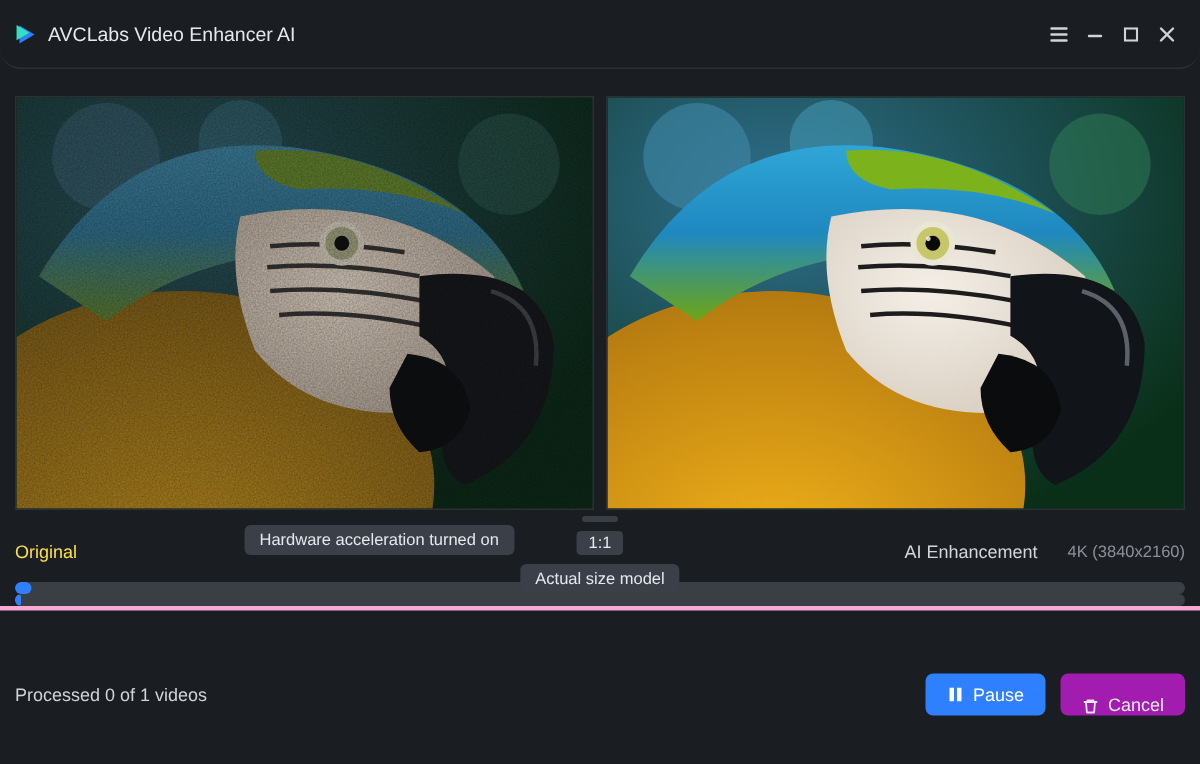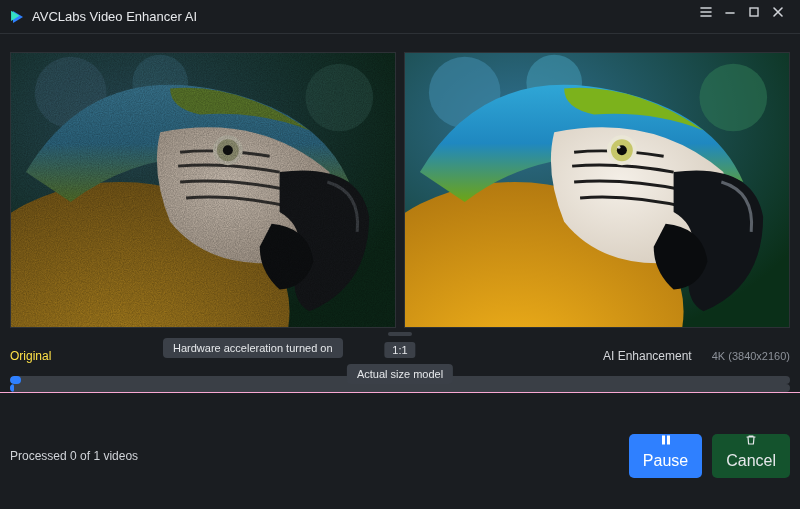--- a/index.html
+++ b/index.html
@@ -8,22 +8,23 @@
     width:800px; height:509px;
     background:#1a1d21;
     font-family:"Segoe UI",Arial,sans-serif;
     font-size:12px; color:#d0d3d8;
     overflow:hidden;
   }
   .app { width:800px; height:509px; display:flex; flex-direction:column; position:relative; }
 
   
   .titlebar {
-    height:34px; display:flex; padding:0 10px;
+    height:46px; display:flex; align-items:center; padding:0 10px;
     border-bottom:1px solid #2d3136;
+    border-radius:14px;
   }
   .logo { display:flex; align-items:center; gap:6px; }
   .app-title { font-size:13px; color:#e6e8eb; }
   .titlebar .spacer { flex:1; }
   .winbtn {
     width:24px; height:24px; display:flex; align-items:center; justify-content:center;
     color:#d0d3d8; border-radius:3px; cursor:pointer;
   }
 
   
@@ -86,31 +87,31 @@
   .bar2 .fill { width:0.5%; }
   .meta {
     display:flex; align-items:center; padding:6px 0 2px 0;
     font-size:11px; color:#aeb3ba;
   }
   .meta .spacer { flex:1; }
 
   
   .bottom {
     margin-top:0; flex:1;
-    border-top:1px solid #f9a8d4;
+    border-top:3px solid #f9a8d4;
     padding:10px 10px 0 10px;
     display:flex; align-items:center; gap:10px;
   }
   .bottom .spacer { flex:1; }
   .btn {
-    height:44px; padding:0 14px; border-radius:5px; display:flex; align-items:center; gap:6px;
-    font-size:16px; cursor:pointer; border:none;flex-direction:column;
+    height:28px; padding:0 14px; border-radius:5px; display:flex; align-items:center; gap:6px;
+    font-size:12px; cursor:pointer; border:none;
   }
   .btn-primary { background:#2f80ff; color:#fff; }
-  .btn-secondary { background:#14532d; color:#e6e8eb; }
+  .btn-secondary { background:#a21caf; color:#e6e8eb;align-items:flex-end; }
   .btn svg { width:12px; height:12px; }
 </style>
 </head>
 <body>
 
 <div class="app">
 
   <div class="titlebar">
     <div class="logo">
       <svg width="16" height="16" viewBox="0 0 16 16">

